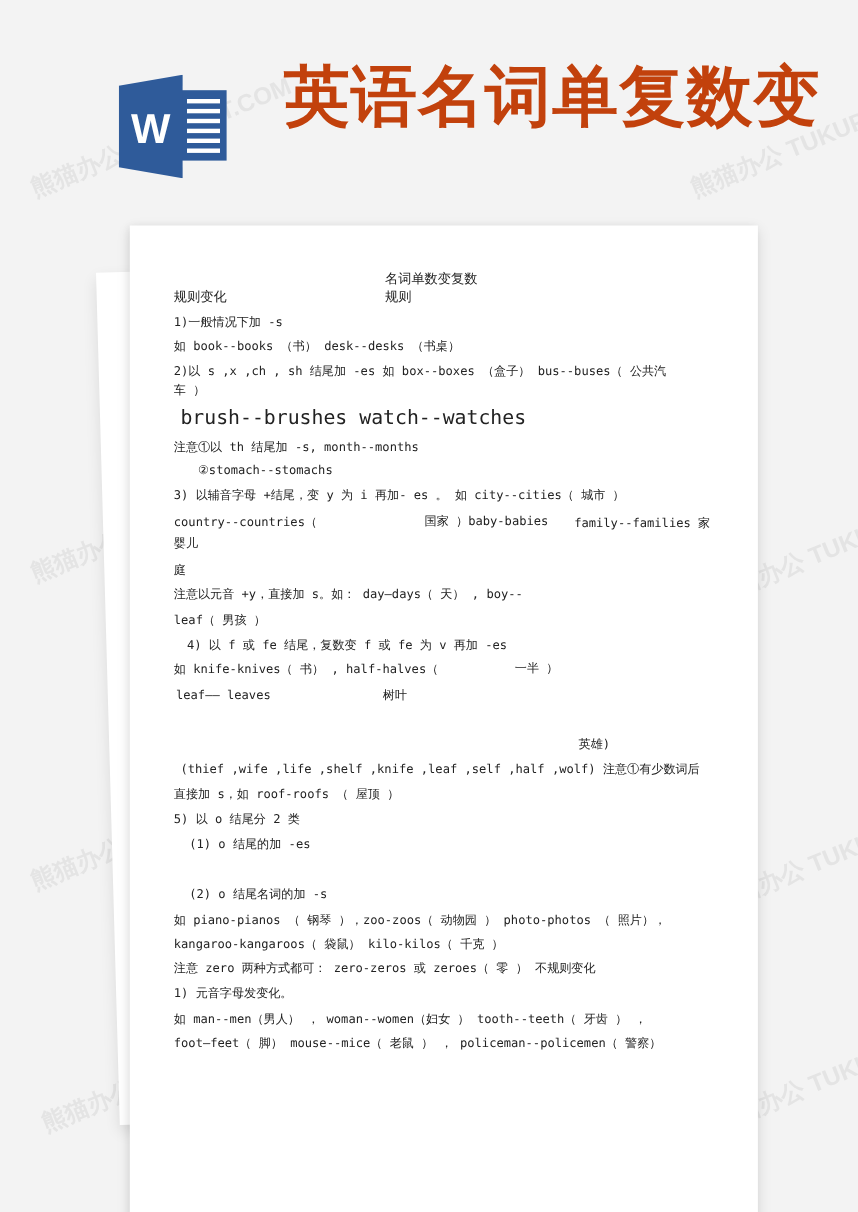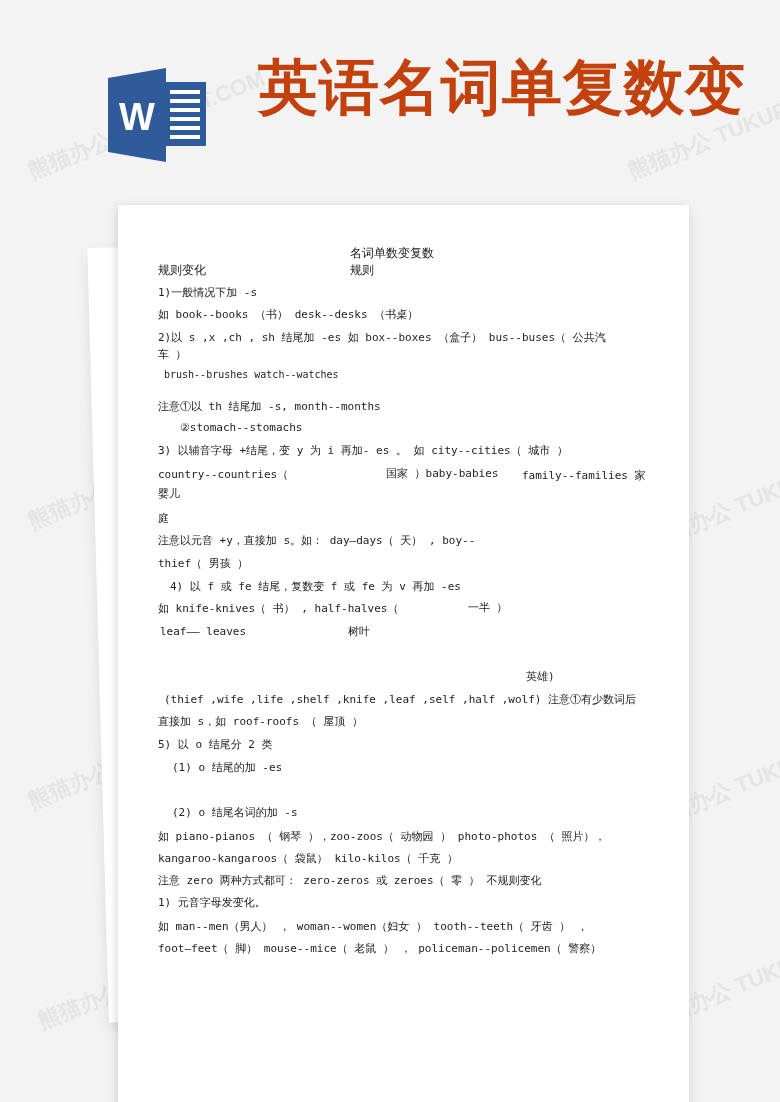--- a/index.html
+++ b/index.html
@@ -34,21 +34,21 @@
       box-shadow: 0 4px 12px rgba(0,0,0,0.12), -2px 0 6px rgba(0,0,0,0.05);
     }
     .doc {
       position: absolute; left: 0; top: 0; width: 100%; height: 100%;
       color: #222;
       font-family: "DejaVu Sans Mono", monospace;
       font-size: 11px;
     }
     .ln { position: absolute; white-space: nowrap; }
     .cn { font-family: "DejaVu Sans", sans-serif; font-size: 12px; }
-    .brush { font-size: 10px; }
+    .brush { font-size: 18px; }
     .wm {
       position: absolute; color: rgba(160,160,160,0.18);
       font-family: "Liberation Sans", sans-serif; font-weight: bold;
       font-size: 22px; transform: rotate(-22deg); white-space: nowrap;
       pointer-events: none;
     }
   </style>
 </head>
 <body>
 
@@ -94,21 +94,21 @@
     <div class="ln brush" style="left:46px;top:164px;">brush--brushes watch--watches</div>
     <div class="ln" style="left:40px;top:194px;">注意①以 th 结尾加 -s, month--months</div>
     <div class="ln" style="left:62px;top:216px;">②stomach--stomachs</div>
     <div class="ln" style="left:40px;top:238px;">3) 以辅音字母 +结尾，变 y 为 i 再加- es 。 如 city--cities（ 城市 ）</div>
     <div class="ln" style="left:40px;top:262px;">country--countries（</div>
     <div class="ln" style="left:268px;top:261px;">国家 ）baby-babies</div>
     <div class="ln" style="left:404px;top:263px;">family--families 家</div>
     <div class="ln" style="left:40px;top:281px;">婴儿</div>
     <div class="ln" style="left:40px;top:306px;">庭</div>
     <div class="ln" style="left:40px;top:328px;">注意以元音 +y，直接加 s。如： day—days（ 天） , boy--</div>
-    <div class="ln" style="left:40px;top:351px;">thief（ 男孩 ）</div>
+    <div class="ln" style="left:40px;top:351px;">leaf（ 男孩 ）</div>
     <div class="ln" style="left:52px;top:374px;">4) 以 f 或 fe 结尾，复数变 f 或 fe 为 v 再加 -es</div>
     <div class="ln" style="left:40px;top:396px;">如 knife-knives（ 书） , half-halves（</div>
     <div class="ln" style="left:350px;top:395px;">一半 ）</div>
     <div class="ln" style="left:42px;top:420px;">leaf—— leaves</div>
     <div class="ln" style="left:230px;top:419px;">树叶</div>
     <div class="ln" style="left:408px;top:464px;">英雄)</div>
     <div class="ln" style="left:46px;top:487px;">(thief ,wife ,life ,shelf ,knife ,leaf ,self ,half ,wolf) 注意①有少数词后</div>
     <div class="ln" style="left:40px;top:509px;">直接加 s，如 roof-roofs （ 屋顶 ）</div>
     <div class="ln" style="left:40px;top:532px;">5) 以 o 结尾分 2 类</div>
     <div class="ln" style="left:54px;top:555px;">(1) o 结尾的加 -es</div>

